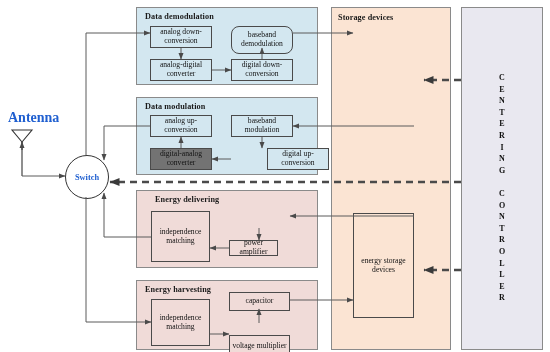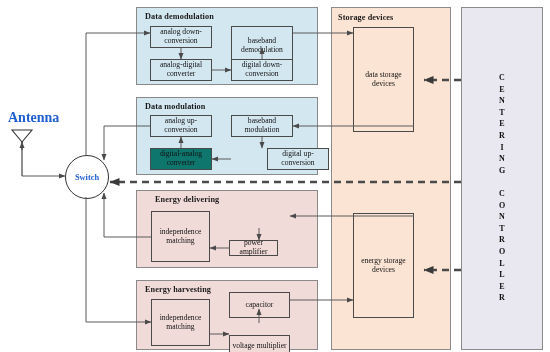--- a/index.html
+++ b/index.html
@@ -68,37 +68,36 @@
       <div class="vtext" style="position:relative;">R</div>
       <div class="vtext" style="position:relative;">O</div>
       <div class="vtext" style="position:relative;">L</div>
       <div class="vtext" style="position:relative;">L</div>
       <div class="vtext" style="position:relative;">E</div>
       <div class="vtext" style="position:relative;">R</div>
     </div>
   </div>
 
   <div class="blk" style="left:150px;top:26px;width:62px;height:22px;background:#d3e7f0;">analog down-conversion</div>
-  <div class="blk" style="left:231px;top:26px;width:62px;height:40px;background:#d3e7f0;">baseband demodulation</div>
+  <div class="blk" style="left:231px;top:26px;width:62px;height:28px;background:#d3e7f0;border-radius:8px;">baseband demodulation</div>
   <div class="blk" style="left:150px;top:59px;width:62px;height:22px;background:#d3e7f0;">analog-digital converter</div>
   <div class="blk" style="left:231px;top:59px;width:62px;height:22px;background:#d3e7f0;">digital down-conversion</div>
 
   <div class="blk" style="left:150px;top:115px;width:62px;height:22px;background:#d3e7f0;">analog up-conversion</div>
   <div class="blk" style="left:231px;top:115px;width:62px;height:22px;background:#d3e7f0;">baseband modulation</div>
-  <div class="blk" style="left:150px;top:148px;width:62px;height:22px;background:#0f766e;">digital-analog converter</div>
+  <div class="blk" style="left:150px;top:148px;width:62px;height:22px;background:#737373;">digital-analog converter</div>
   <div class="blk" style="left:231px;top:148px;width:62px;height:22px;background:#d3e7f0;margin-left:36px;">digital up-conversion</div>
 
   <div class="blk" style="left:151px;top:211px;width:59px;height:51px;background:#f0dbd8;">independence matching</div>
   <div class="blk" style="left:229px;top:240px;width:49px;height:16px;background:#f0dbd8;">power amplifier</div>
 
   <div class="blk" style="left:151px;top:299px;width:59px;height:47px;background:#f0dbd8;">independence matching</div>
-  <div class="blk" style="left:229px;top:292px;width:61px;height:26px;background:#f0dbd8;">capacitor</div>
+  <div class="blk" style="left:229px;top:292px;width:61px;height:19px;background:#f0dbd8;">capacitor</div>
   <div class="blk" style="left:229px;top:323px;width:61px;height:22px;background:#f0dbd8;margin-top:12px;">voltage multiplier</div>
 
-  <div class="blk" style="left:353px;top:27px;width:61px;height:105px;background:#fbe4d3;">data storage devices</div>
   <div class="blk" style="left:353px;top:213px;width:61px;height:105px;background:#fbe4d3;">energy storage devices</div>
 
   <div class="lbl" style="left:8px;top:110px;font-size:14px;">Antenna</div>
 
   <div class="switch-circle" style="left:65px;top:155px;width:42px;height:42px;">
     <span>Switch</span>
   </div>
 
   <svg id="wires" viewBox="0 0 550 352" xmlns="http://www.w3.org/2000/svg">
     <defs>

